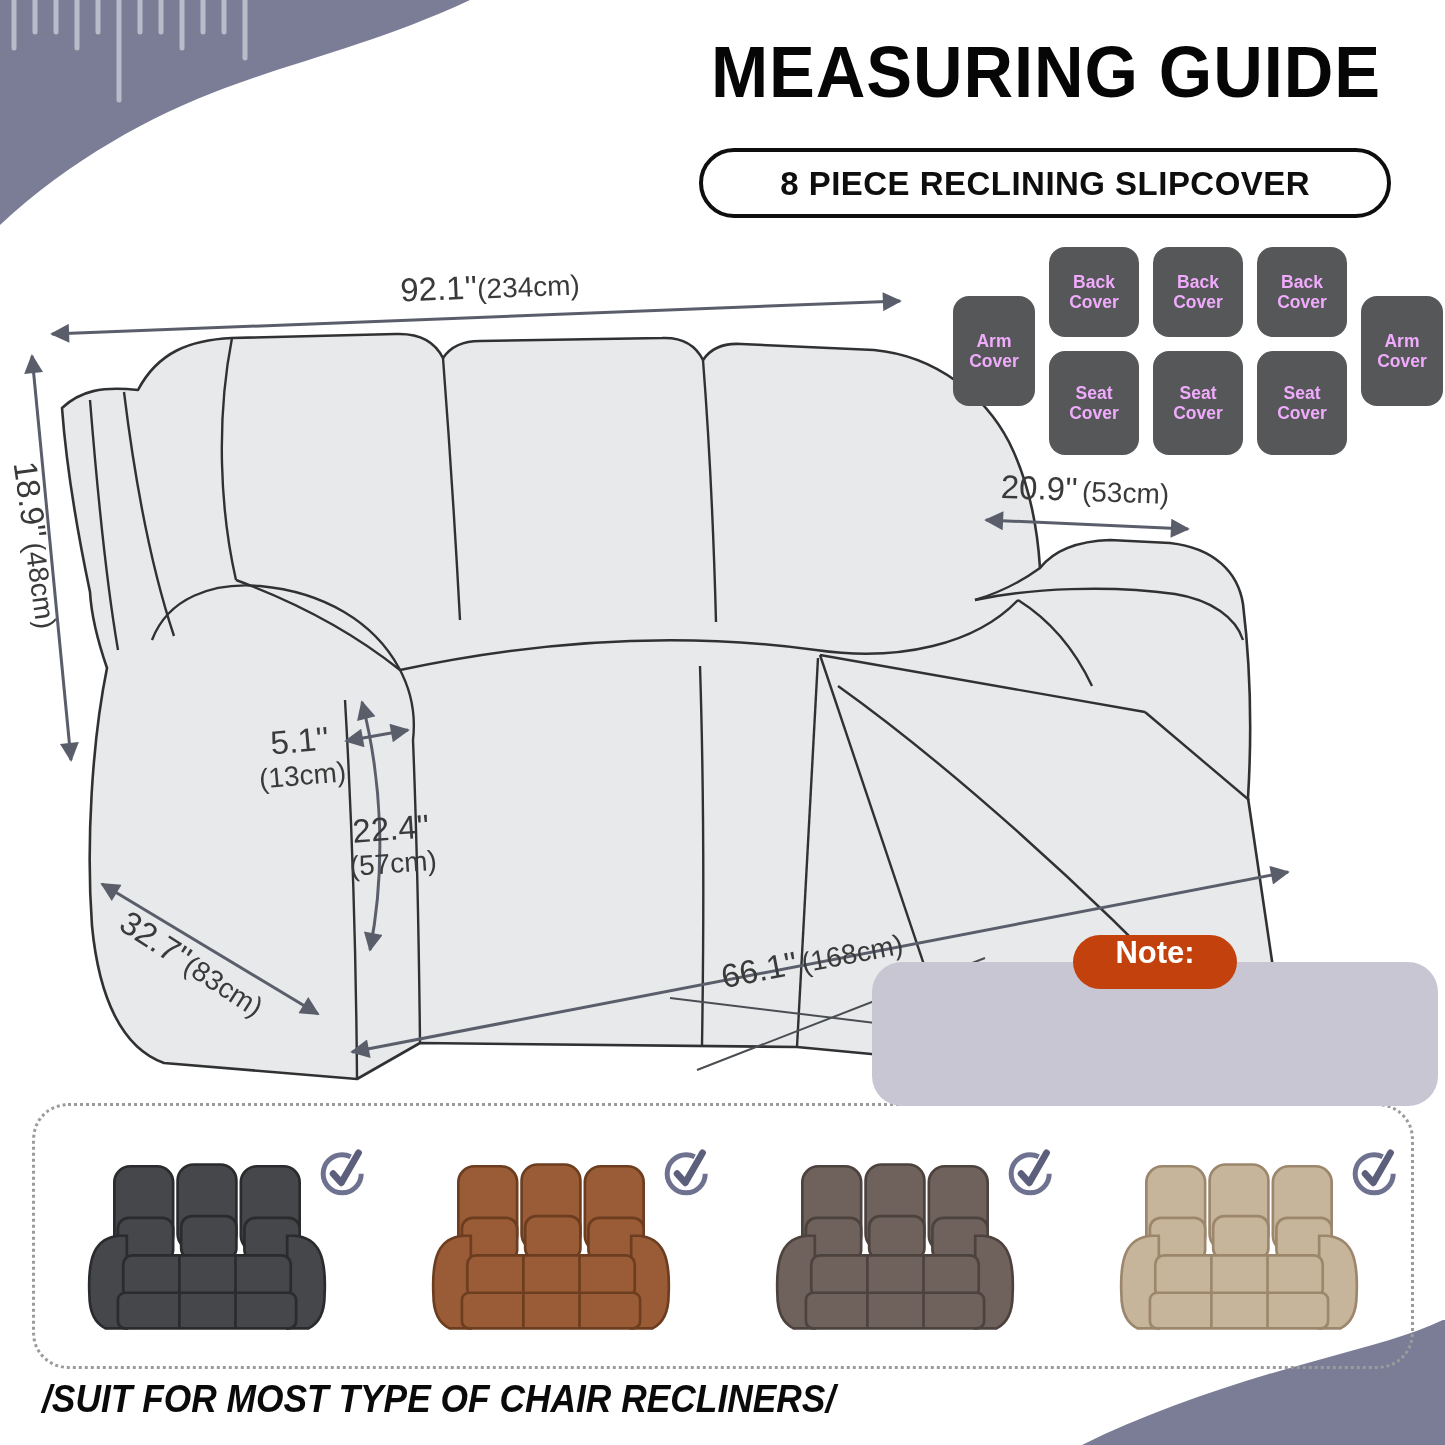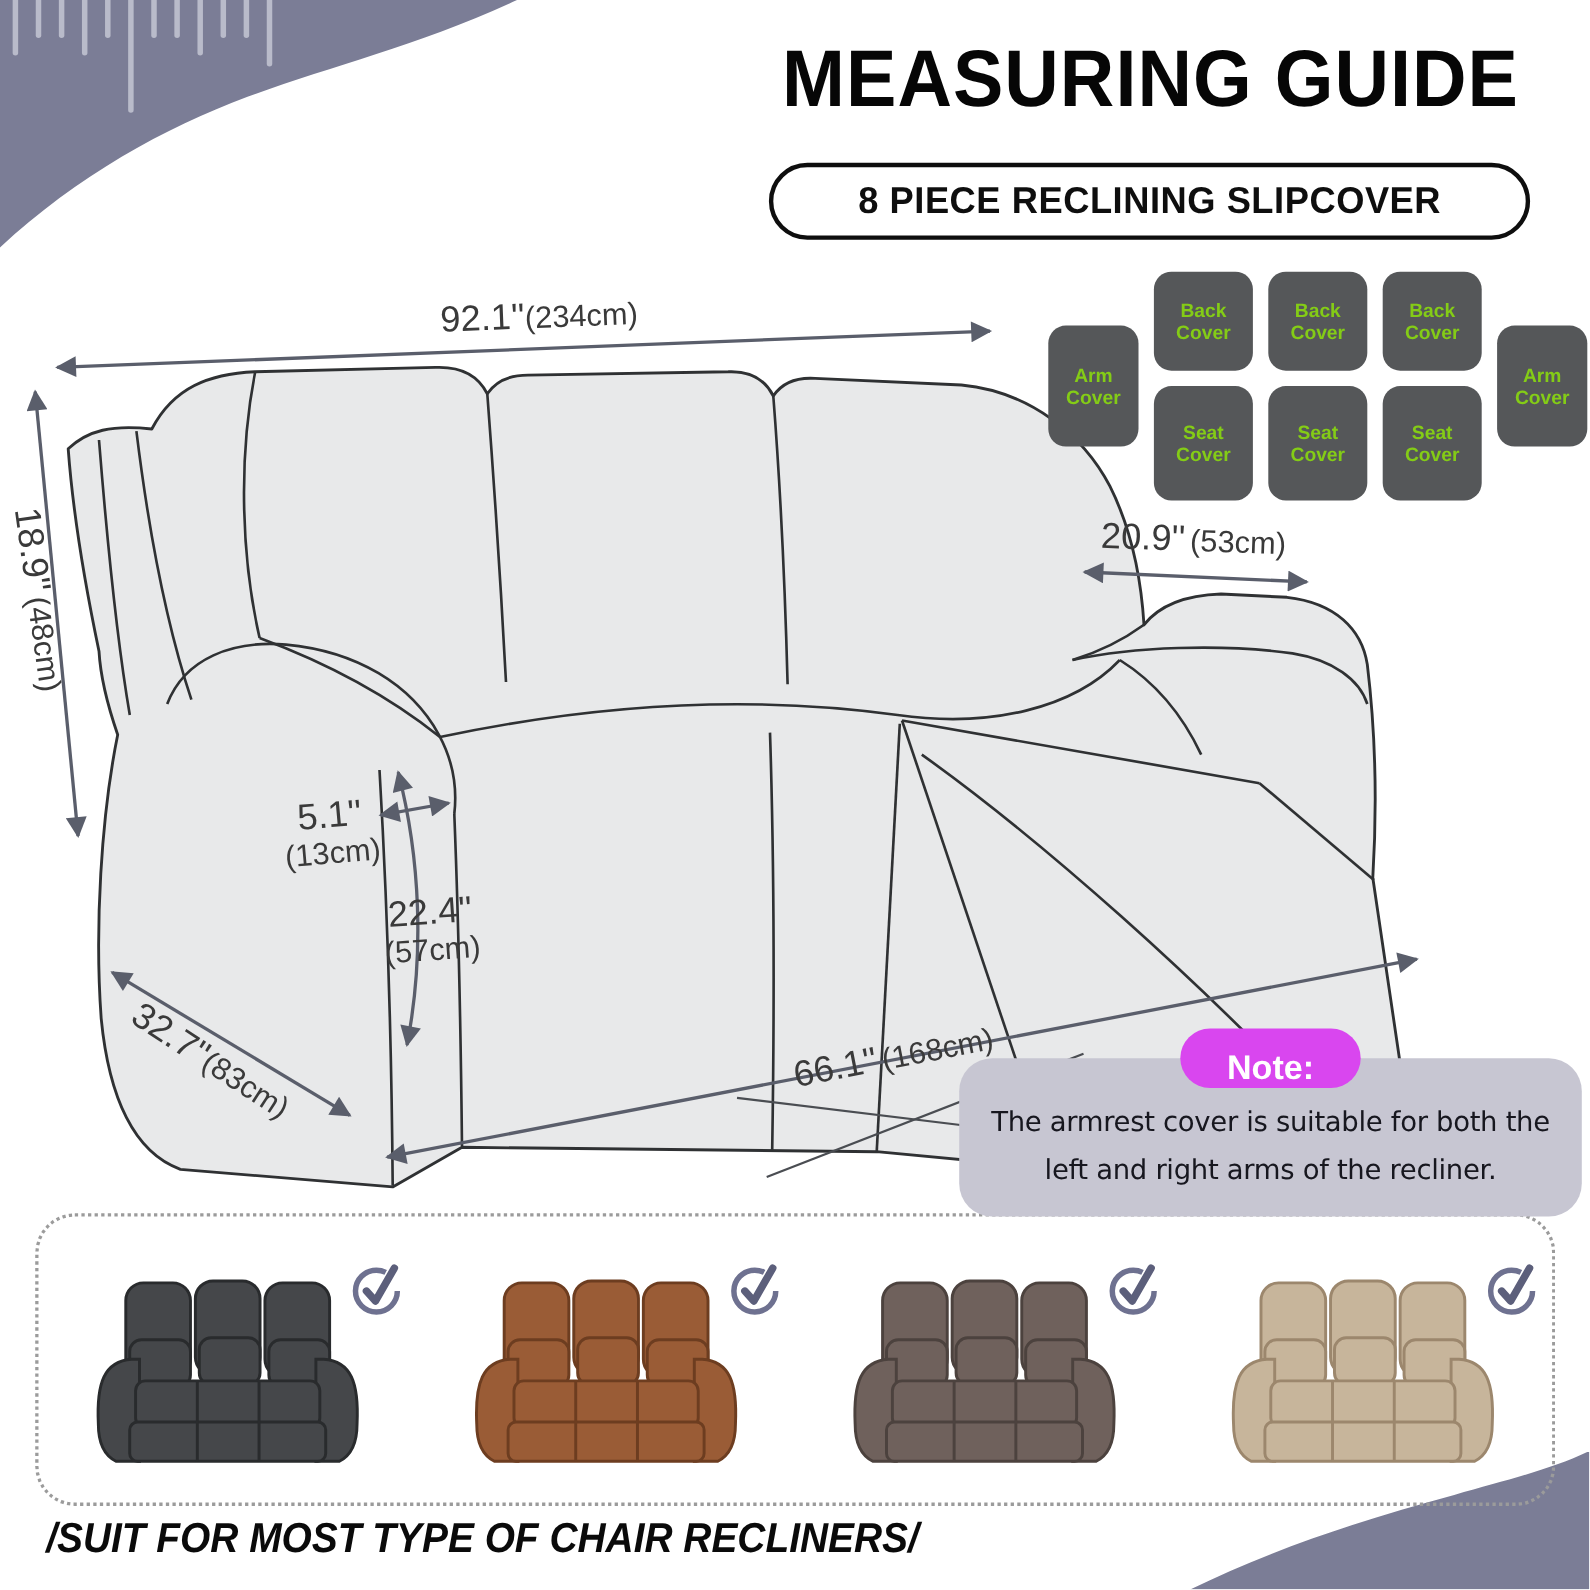--- a/index.html
+++ b/index.html
@@ -18,38 +18,38 @@
       letter-spacing:1px;transform:scaleX(.94);transform-origin:left top;white-space:nowrap;}
   #badge-pill{left:699px;top:148px;width:684px;height:62px;border:4px solid #0e0e0e;
       border-radius:40px;display:flex;align-items:center;justify-content:center;z-index:3;}
   #badge-pill span{font-size:34px;font-weight:800;color:#0e0e0e;letter-spacing:.5px;
       transform:scaleX(.97);white-space:nowrap;}
 
   
   #cover-grid{left:953px;top:247px;display:grid;z-index:3;
       grid-template-columns:82px 90px 90px 90px 82px;
       grid-template-rows:90px 104px;gap:14px;}
-  .cover-box{background:#555759;border-radius:16px;color:#84cc16;display:flex;
+  .cover-box{background:#555759;border-radius:16px;color:#f0abfc;display:flex;
       align-items:center;justify-content:center;text-align:center;
       font-weight:bold;font-size:17.5px;line-height:1.15;padding:2px;}
   .cover-arm{grid-row:1/3;height:106px;align-self:center;}
 
   
   .dim{z-index:4;white-space:nowrap;color:#3a3a3a;text-align:center;
        transform:translate(-50%,-50%);}
   .dim .v{font-size:33px;}
   .dim .u{font-size:28px;}
   .dim.stack .v,.dim.stack .u{display:block;line-height:1.15;}
 
   
   #note-box{left:872px;top:962px;width:566px;height:144px;background:#c7c6d2;
       border-radius:30px;z-index:3;}
   #note-pill{position:absolute;left:50%;top:-27px;transform:translateX(-50%);
-      width:164px;height:54px;background:#d946ef;border-radius:28px;display:flex;
-      align-items:flex-end;justify-content:center;}
+      width:164px;height:54px;background:#c2410c;border-radius:28px;display:flex;
+      align-items:flex-start;justify-content:center;}
   #note-pill span{color:#fff;font-weight:800;font-size:31px;}
   #note-text{padding:36px 24px 0;font-size:25px;line-height:1.75;color:#17171f;
       text-align:center;font-family:"DejaVu Sans", sans-serif;letter-spacing:-.3px;}
 
   
   #suit-box{left:32px;top:1103px;width:1382px;height:266px;border:3px dotted #9b9b9b;
       border-radius:36px;z-index:2;display:flex;box-sizing:border-box;}
   .sofa-card{position:relative;flex:1;display:flex;align-items:center;justify-content:center;}
   .sofa-card svg.mini{margin-top:28px;}
   .check{position:absolute;top:36px;right:6px;}
@@ -189,21 +189,20 @@
   <span class="v">32.7''</span><span class="u">(83cm)</span>
 </div>
 <div class="abs dim" style="left:812px;top:960px;transform:translate(-50%,-50%) rotate(-11deg);">
   <span class="v">66.1''</span> <span class="u">(168cm)</span>
 </div>
 
 <div id="note-box" class="abs">
   <div id="note-pill">
     <span>Note:</span>
   </div>
-  <div id="note-text">The armrest cover is suitable for both the left and right arms of the recliner.</div>
 </div>
 
 <div id="suit-box" class="abs">
 
   <div class="sofa-card" style="--main: #45474a; --dark: #292b2d;">
     <svg class="mini" width="268" height="196" viewBox="0 0 300 220">
       <g stroke="var(--dark)" stroke-width="3" fill="var(--main)">
         <rect x="46" y="16" width="66" height="96" rx="18"></rect>
         <rect x="117" y="14" width="66" height="96" rx="18"></rect>
         <rect x="188" y="16" width="66" height="96" rx="18"></rect>

